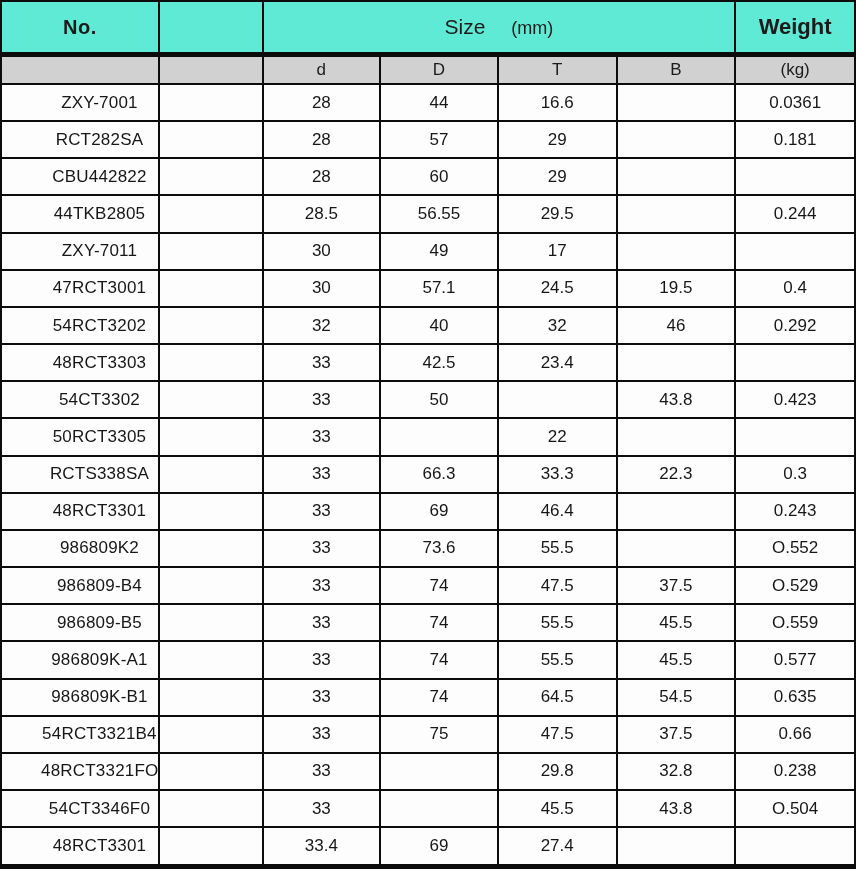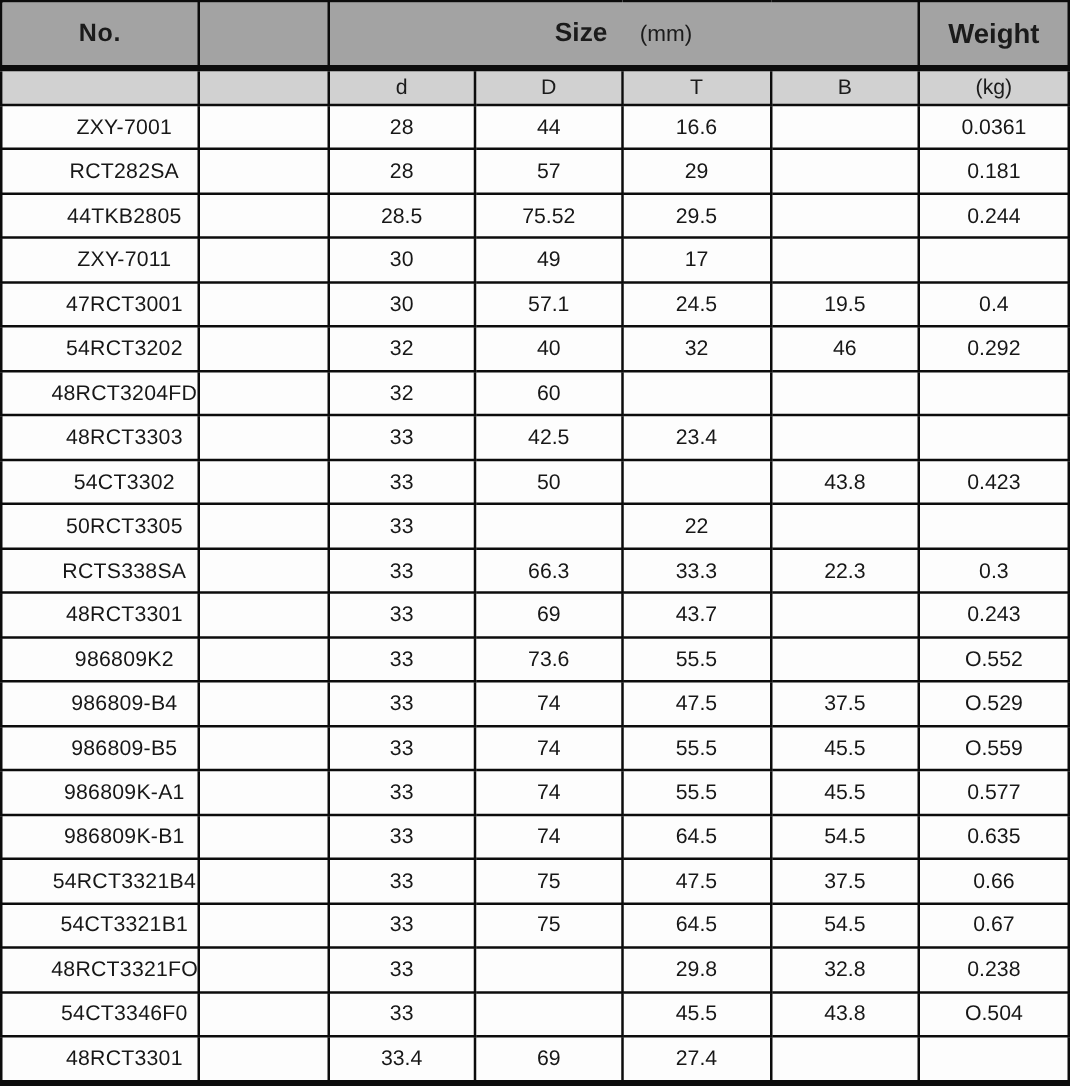--- a/index.html
+++ b/index.html
@@ -26,33 +26,33 @@
   table.spec th, table.spec td {
     border: 2px solid #0c0c0c;
     text-align: center;
     vertical-align: middle;
     padding: 0;
     overflow: hidden;
     white-space: nowrap;
   }
   
   tr.head-main th {
-    background: #a3a3a3;
+    background: #5eead4;
     height: 50px;
     border-bottom: 5px solid #0c0c0c;
     color: #1b1b1b;
   }
   th.c-no {
     font-size: 20px;
     font-weight: 700;
     letter-spacing: 0.5px;
   }
   th.c-size .size-word {
     font-size: 21px;
-    font-weight: 700;
+    font-weight: 400;
   }
   th.c-size .size-unit {
     font-size: 18px;
     font-weight: 400;
     margin-left: 26px;
   }
   th.c-weight {
     font-size: 22px;
     font-weight: 700;
   }
@@ -122,24 +122,33 @@
         <tr>
     <td class="cell-no">RCT282SA</td>
     <td></td>
     <td>28</td>
     <td>57</td>
     <td>29</td>
     <td></td>
     <td>0.181</td>
   </tr>
         <tr>
+    <td class="cell-no">CBU442822</td>
+    <td></td>
+    <td>28</td>
+    <td>60</td>
+    <td>29</td>
+    <td></td>
+    <td></td>
+  </tr>
+        <tr>
     <td class="cell-no">44TKB2805</td>
     <td></td>
     <td>28.5</td>
-    <td>75.52</td>
+    <td>56.55</td>
     <td>29.5</td>
     <td></td>
     <td>0.244</td>
   </tr>
         <tr>
     <td class="cell-no">ZXY-7011</td>
     <td></td>
     <td>30</td>
     <td>49</td>
     <td>17</td>
@@ -158,29 +167,20 @@
         <tr>
     <td class="cell-no">54RCT3202</td>
     <td></td>
     <td>32</td>
     <td>40</td>
     <td>32</td>
     <td>46</td>
     <td>0.292</td>
   </tr>
         <tr>
-    <td class="cell-no">48RCT3204FD</td>
-    <td></td>
-    <td>32</td>
-    <td>60</td>
-    <td></td>
-    <td></td>
-    <td></td>
-  </tr>
-        <tr>
     <td class="cell-no">48RCT3303</td>
     <td></td>
     <td>33</td>
     <td>42.5</td>
     <td>23.4</td>
     <td></td>
     <td></td>
   </tr>
         <tr>
     <td class="cell-no">54CT3302</td>
@@ -207,21 +207,21 @@
     <td>66.3</td>
     <td>33.3</td>
     <td>22.3</td>
     <td>0.3</td>
   </tr>
         <tr>
     <td class="cell-no">48RCT3301</td>
     <td></td>
     <td>33</td>
     <td>69</td>
-    <td>43.7</td>
+    <td>46.4</td>
     <td></td>
     <td>0.243</td>
   </tr>
         <tr>
     <td class="cell-no">986809K2</td>
     <td></td>
     <td>33</td>
     <td>73.6</td>
     <td>55.5</td>
     <td></td>
@@ -264,29 +264,20 @@
     <td>0.635</td>
   </tr>
         <tr>
     <td class="cell-no">54RCT3321B4</td>
     <td></td>
     <td>33</td>
     <td>75</td>
     <td>47.5</td>
     <td>37.5</td>
     <td>0.66</td>
-  </tr>
-        <tr>
-    <td class="cell-no">54CT3321B1</td>
-    <td></td>
-    <td>33</td>
-    <td>75</td>
-    <td>64.5</td>
-    <td>54.5</td>
-    <td>0.67</td>
   </tr>
         <tr>
     <td class="cell-no">48RCT3321FO</td>
     <td></td>
     <td>33</td>
     <td></td>
     <td>29.8</td>
     <td>32.8</td>
     <td>0.238</td>
   </tr>

